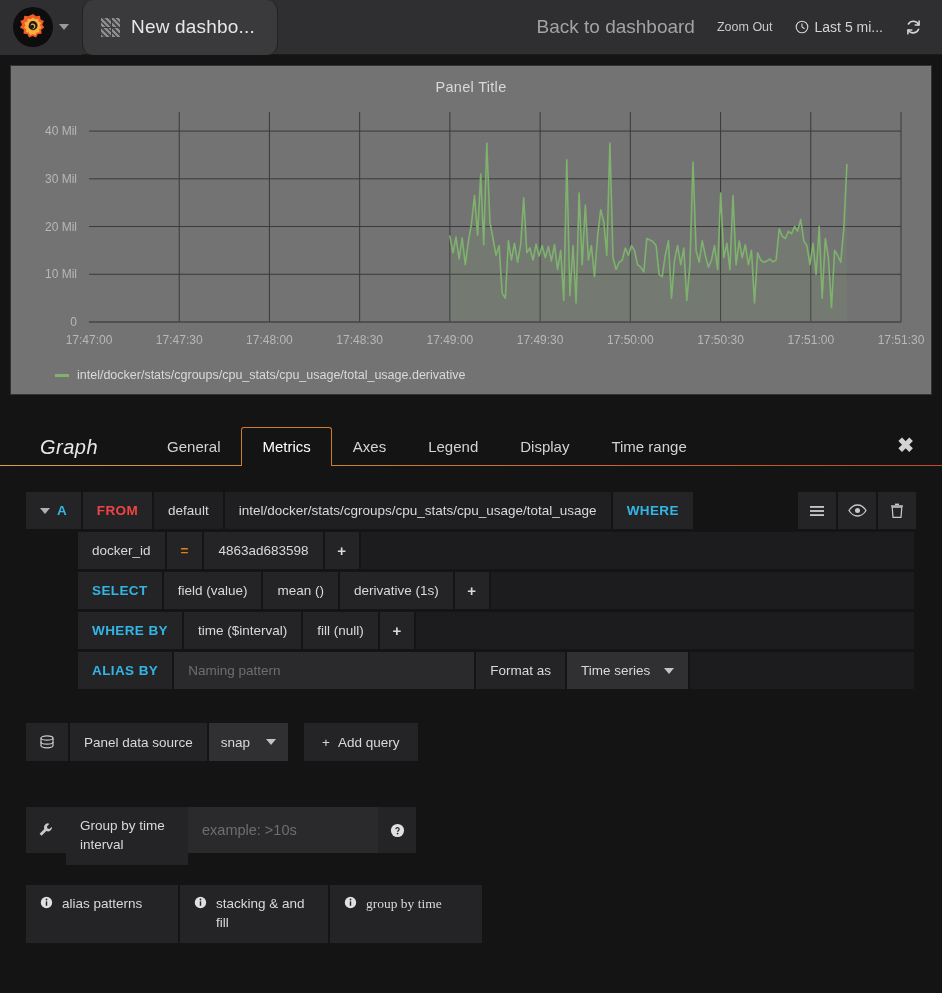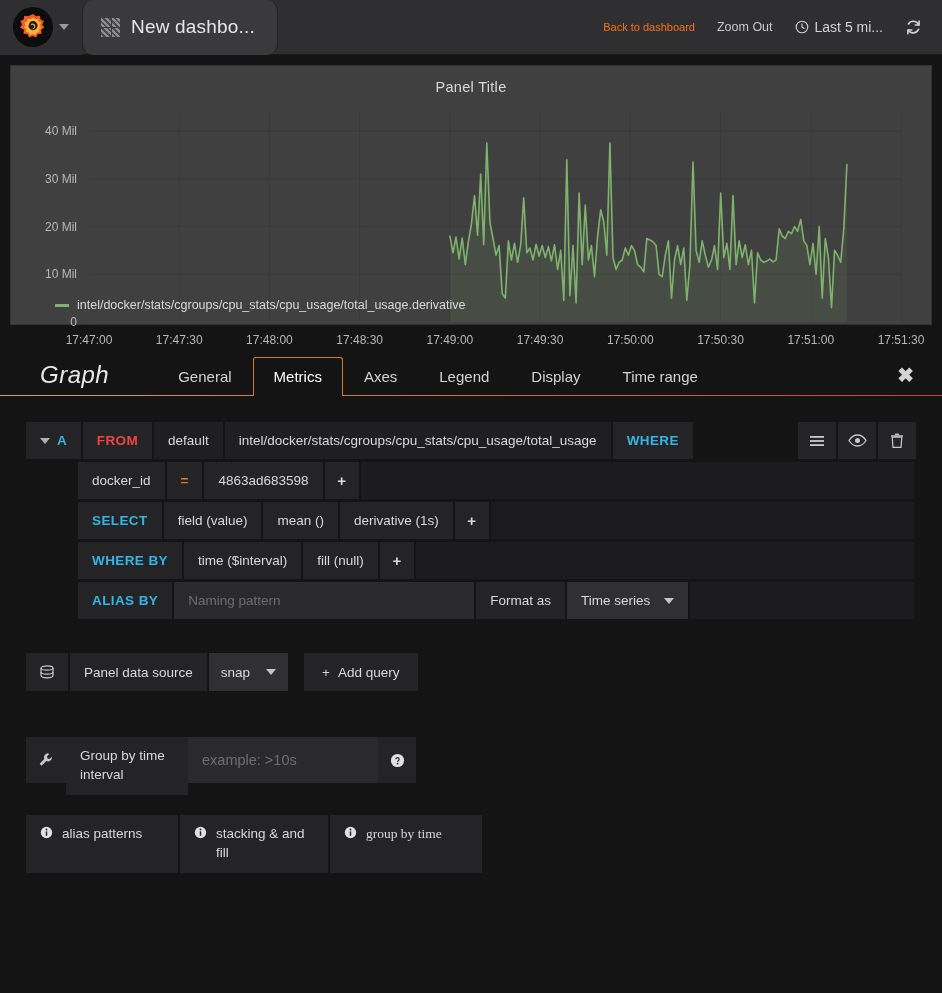--- a/index.html
+++ b/index.html
@@ -50,31 +50,31 @@
   .dash-icon::before {
     content: ""; position: absolute; top: 50%; left: 0;
     width: 100%; height: 1px; background: #3a3a3c;
   }
   .dash-title { font-size: 19px; color: #e6e6e6; letter-spacing: .2px; }
 
   .nav-right {
     margin-left: auto; display: flex; align-items: center;
     gap: 22px; padding-right: 20px; height: 55px;
   }
-  .nav-link { font-size: 11px; color: #f97316; cursor: pointer; }
+  .nav-link { font-size: 19px; color: #a3a3a3; cursor: pointer; }
   .nav-link.small { font-size: 12.5px; color: #c8c8c8; }
   .time-picker { display:flex; align-items:center; gap:6px; font-size:14px; color:#d3d3d3; cursor:pointer; }
   .clock-ico { width: 14px; height: 14px; display:block; }
   .refresh-ico { width: 17px; height: 17px; display:block; cursor:pointer; }
 
   
   .panel-wrap { padding: 10px 10px 0 10px; }
   .panel {
-    background: #404040; border: 1px solid #323234;
-    height: 260px; position: relative;
+    background: #737373; border: 1px solid #323234;
+    height: 330px; position: relative;
   }
   .panel-title {
     text-align: center; font-size: 14.5px; color: #d8d9da;
     padding-top: 13px; letter-spacing: .3px;
   }
   .plot { position: absolute; left: 0; top: 34px; right: 0; height: 260px; }
   .plot svg { display: block; }
   .legend {
     position: absolute; left: 44px; bottom: 12px;
     display: flex; align-items: center; gap: 8px;
@@ -82,21 +82,21 @@
   .legend-swatch { width: 14px; height: 3px; background: #7eb26d; }
   .legend-label { font-size: 12.5px; color: #d8d9da; }
 
   
   .editor { margin-top: 18px; background: #141414; }
   .editor-head {
     display: flex; align-items: flex-end; position: relative;
     padding-left: 40px; height: 52px;
   }
   .editor-title {
-    font-style: italic; font-size: 24px; color: #e8e8e8;
+    font-style: italic; font-size: 20px; color: #e8e8e8;
     font-family: "Liberation Sans", sans-serif;
     padding-bottom: 6px; padding-right: 48px; letter-spacing: .5px;
   }
   .tabs { display: flex; align-items: flex-end; gap: 0; }
   .tab {
     padding: 10px 20px 11px 20px; font-size: 15px; color: #d3d3d3;
     cursor: pointer; border: 1px solid transparent; border-bottom: none;
     position: relative; top: 1px; background: transparent;
   }
   .tab.active {

